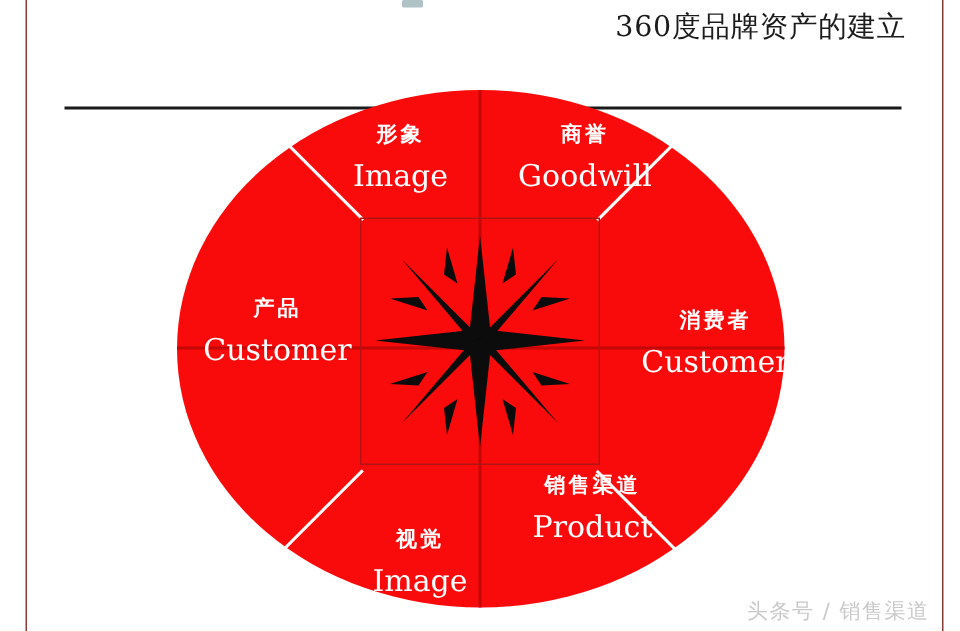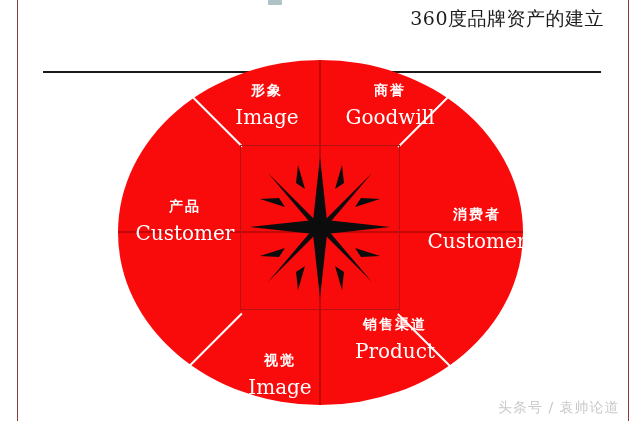--- a/index.html
+++ b/index.html
@@ -245,15 +245,15 @@
   <div class="quad-label lbl-visual">
     <span class="cn">视觉</span>
     <span class="en">Image</span>
   </div>
 
   <div class="quad-label lbl-channel">
     <span class="cn">销售渠道</span>
     <span class="en">Product</span>
   </div>
 
-  <div class="watermark">头条号 / 袁帅论道</div>
+  <div class="watermark">头条号 / 销售渠道</div>
 
 </div>
 
 </body></html>

